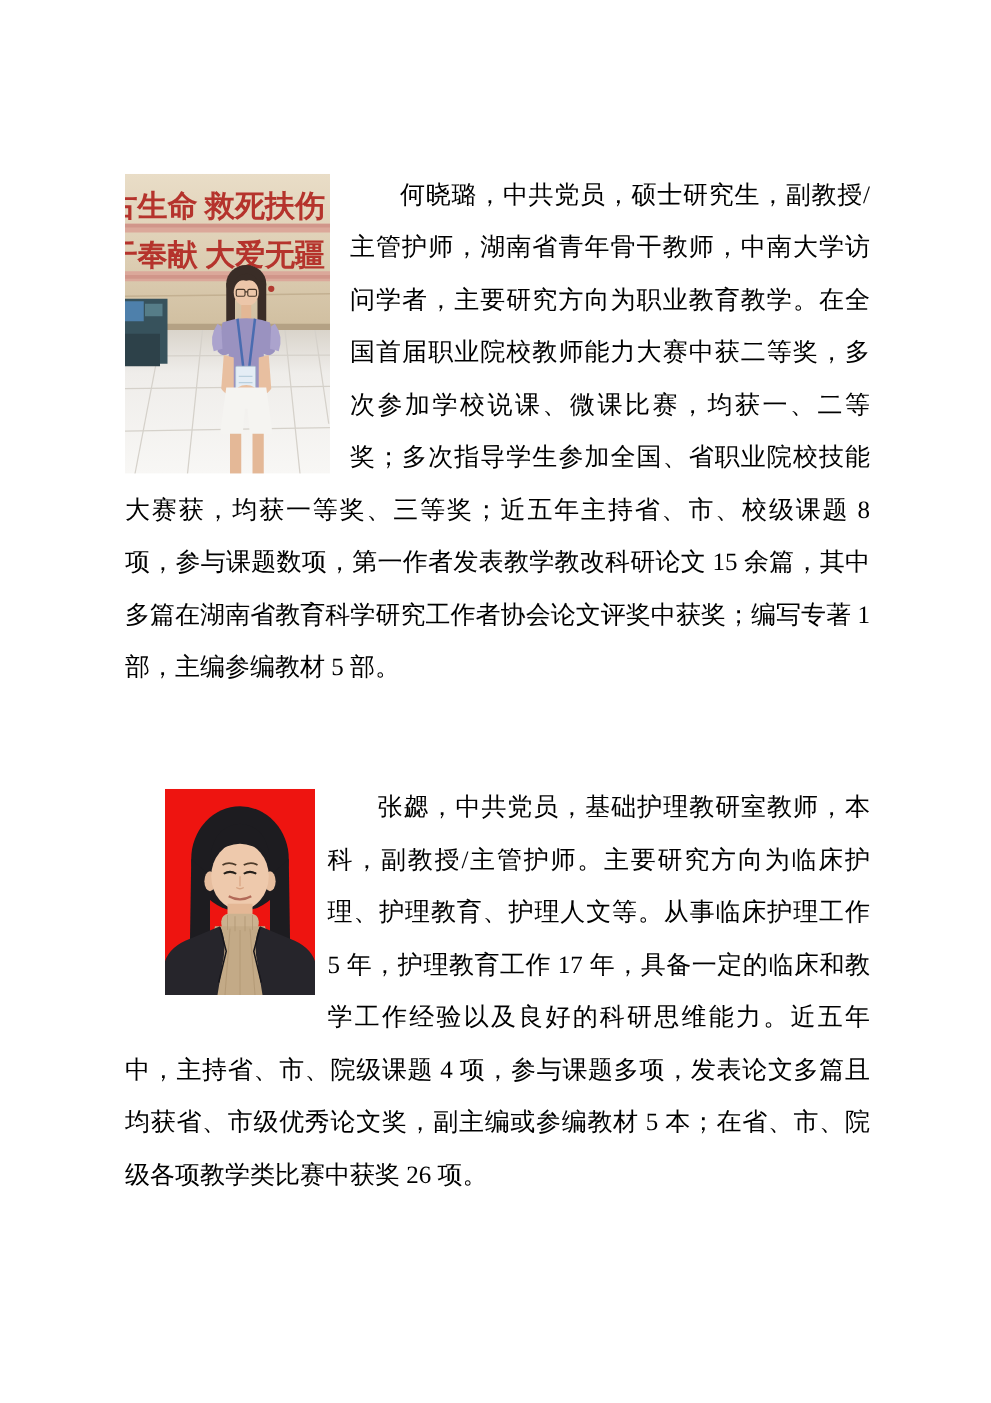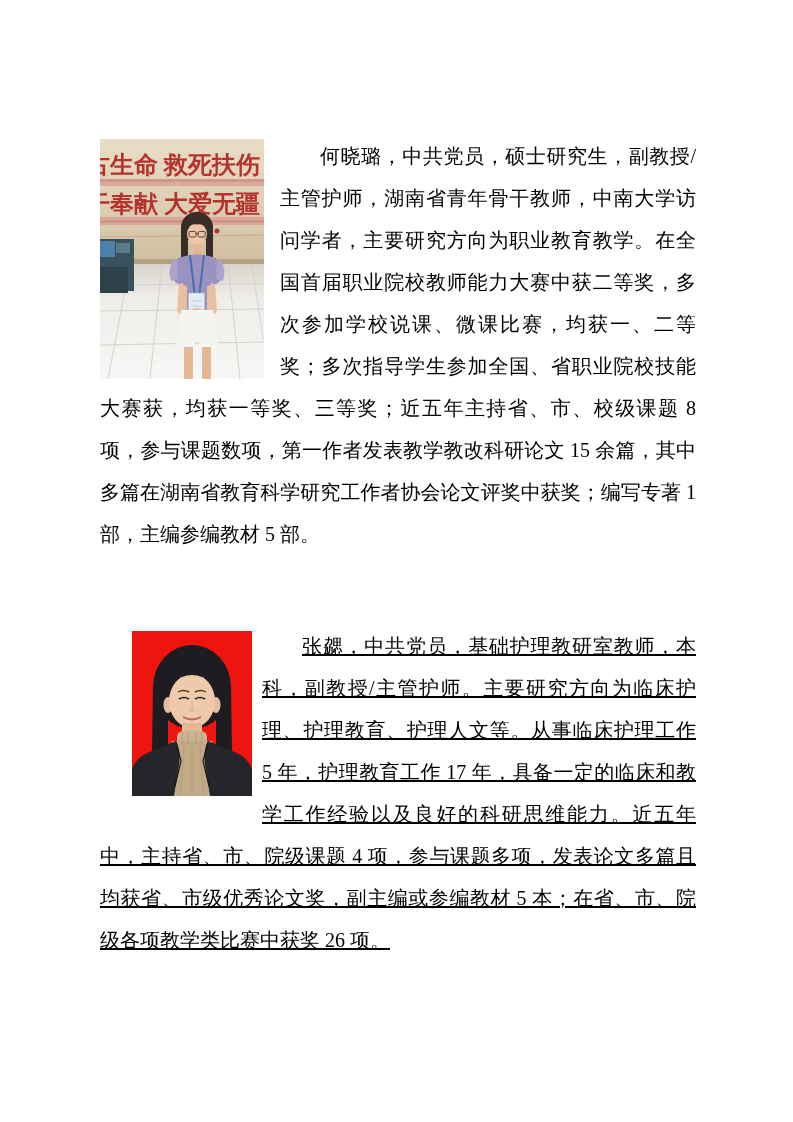--- a/index.html
+++ b/index.html
@@ -16,21 +16,21 @@
     background: #ffffff;
   }
   p.bio {
     margin: 0;
     font-size: 20px;
     line-height: 42px;
     text-align: justify;
     text-indent: 2em;
     font-family: "Liberation Serif", serif;
   }
-  p.bio-2 { margin-top: 70px; text-decoration: underline; }
+  p.bio-2 { margin-top: 70px; }
   .photo-float { float: left; display: block; overflow: hidden; }
   .photo-1 { width: 164px; height: 240px; margin: 4px 16px 0 0; }
   .photo-2 { width: 120px; height: 165px; margin: 6px 10px 0 32px; }
   .photo-float svg { display: block; width: 100%; height: 100%; }
   svg text.slogan {
     font-family: "Liberation Serif", serif;
     font-weight: bold;
   }
 </style>
 </head>

